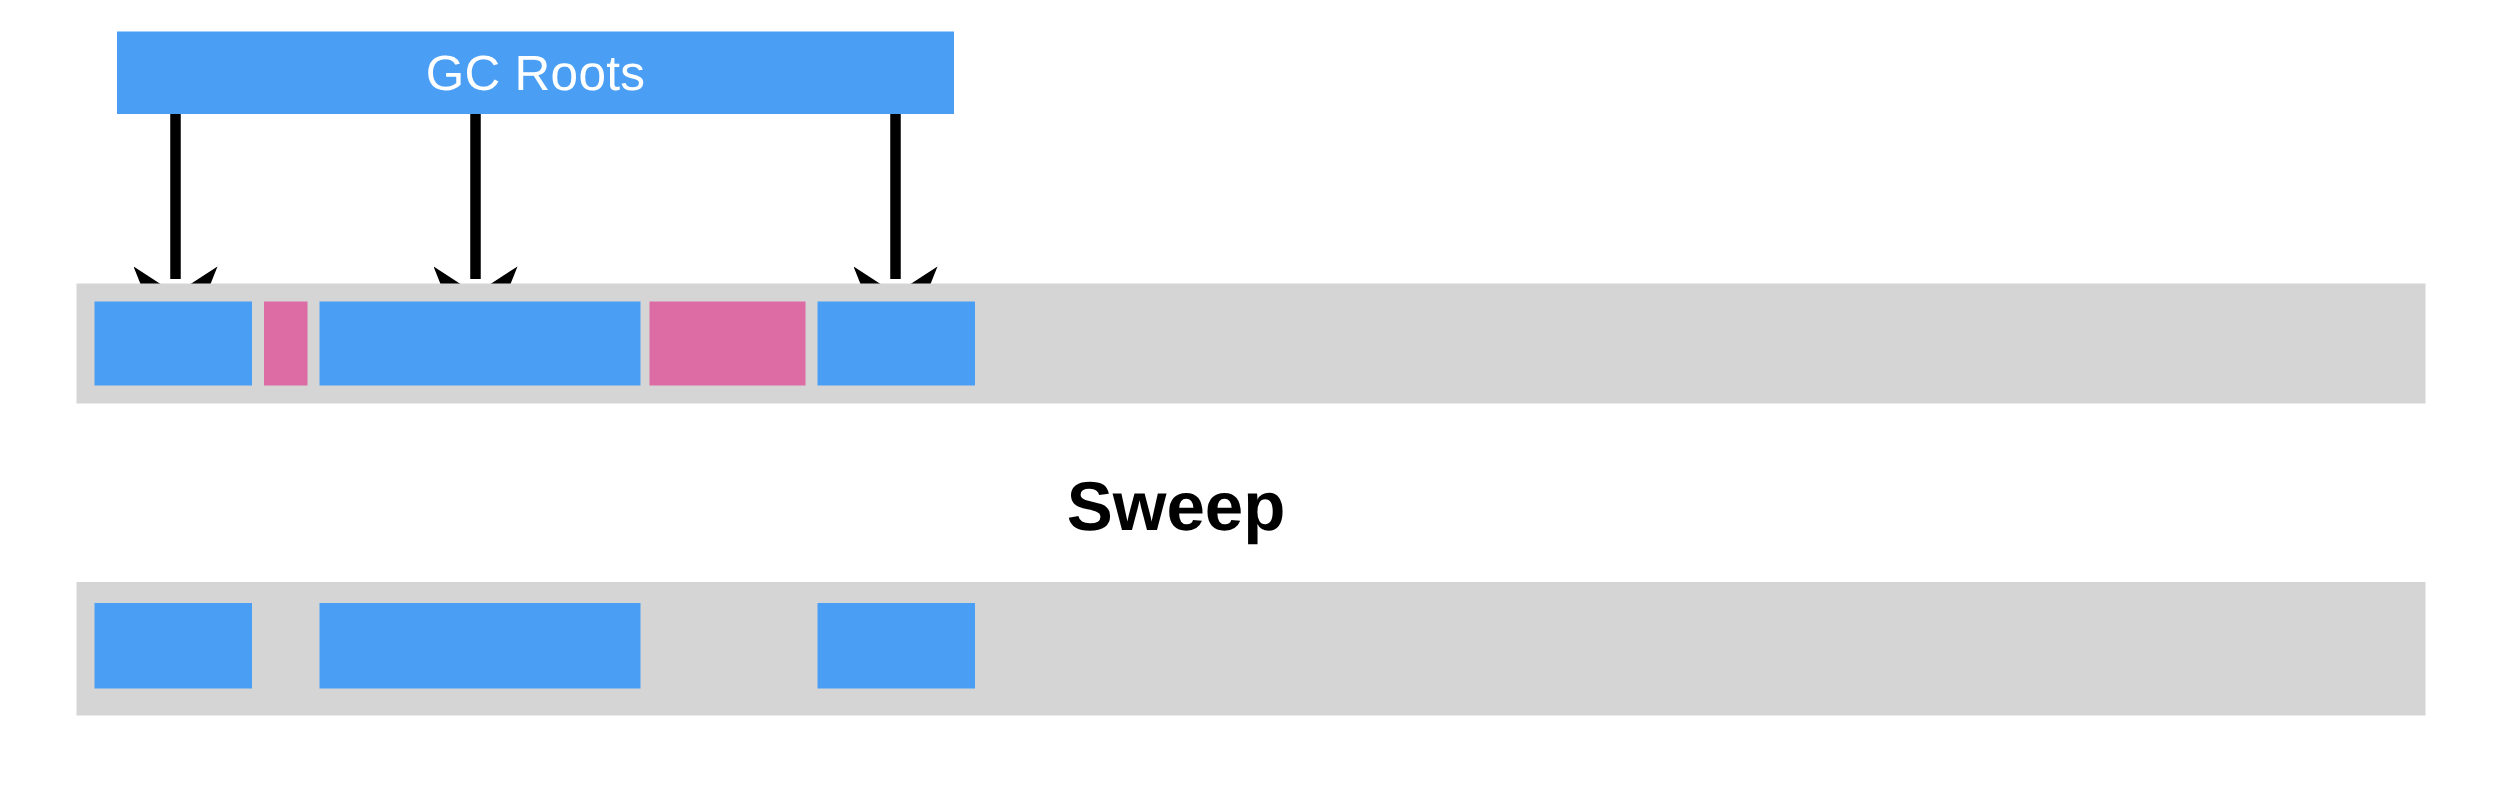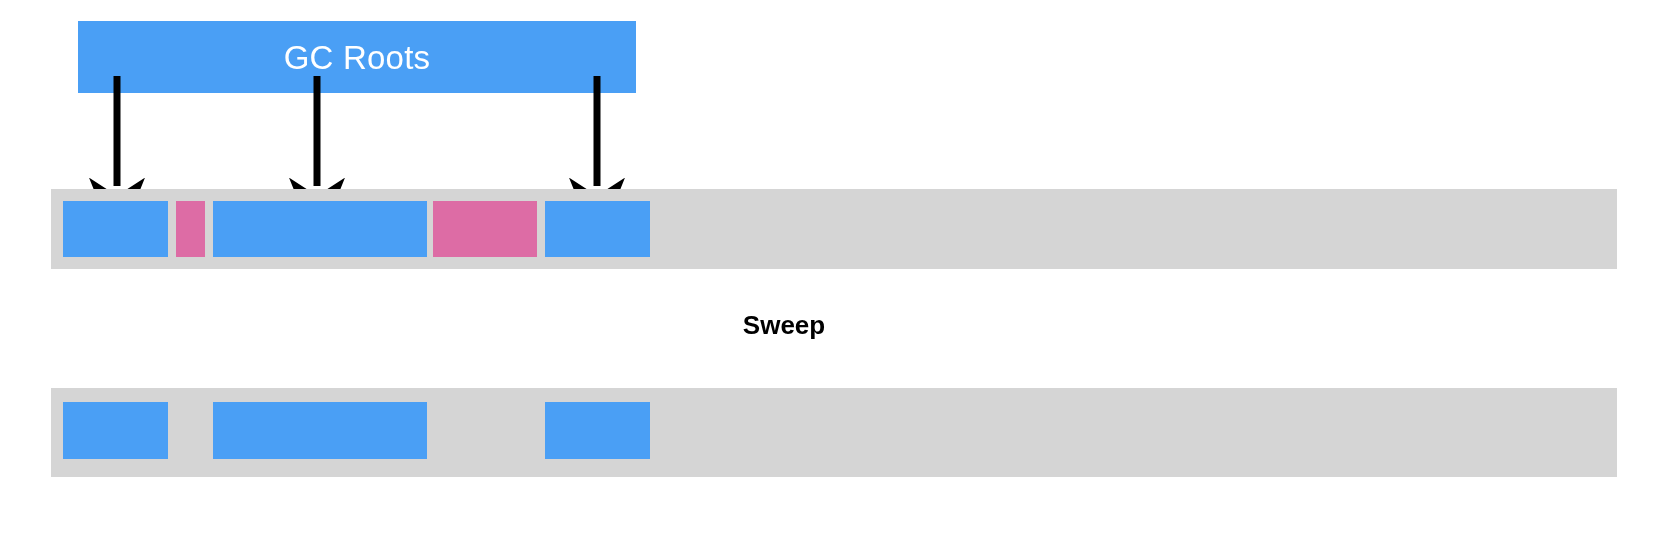--- a/index.html
+++ b/index.html
@@ -19,21 +19,21 @@
     left: 0; top: 0;
     width: 1668px;
     height: 540px;
     background: #ffffff;
   }
   .gc-roots-box {
     position: absolute;
     left: 78px;
     top: 21px;
     width: 558px;
-    height: 72px;
+    height: 55px;
     background: #4a9ff5;
     display: flex;
     align-items: center;
     justify-content: center;
   }
   .gc-roots-label {
     color: #ffffff;
     font-size: 33px;
     font-family: "Liberation Sans", sans-serif;
     letter-spacing: 0.2px;
@@ -70,21 +70,21 @@
   #strip-swept .heap-block {
     top: 14px;
     height: 57px;
   }
   .sweep-label {
     position: absolute;
     left: 0;
     top: 310px;
     width: 1568px;
     text-align: center;
-    font-size: 26px;
+    font-size: 46px;
     font-weight: bold;
     color: #000000;
     font-family: "Liberation Sans", sans-serif;
     line-height: 1.2;
   }
 </style>
 </head>
 <body>
 
 <div id="stage">

